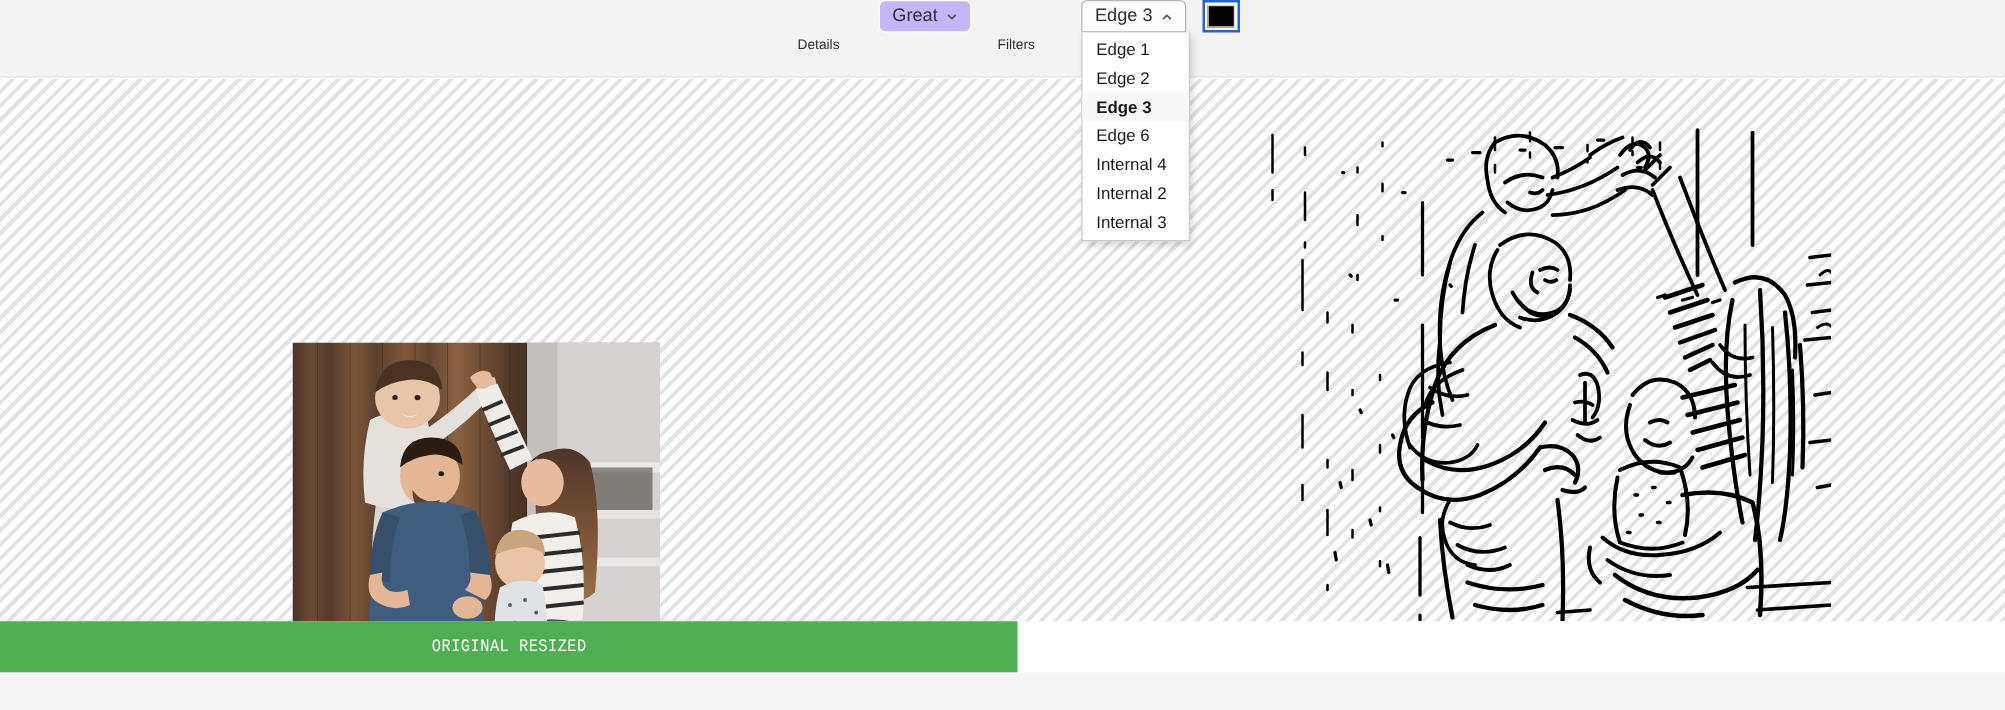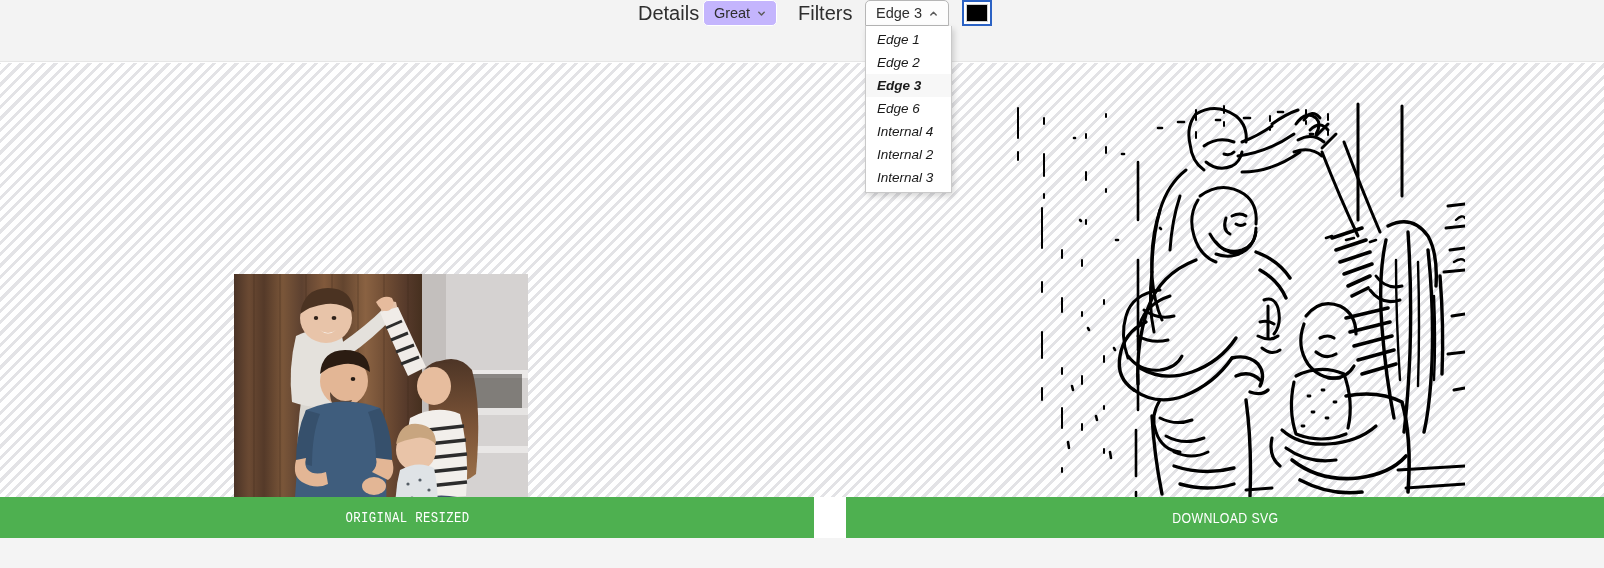--- a/index.html
+++ b/index.html
@@ -29,24 +29,25 @@
     position: absolute;
     left: 0; top: 0;
     height: 26px;
     display: flex;
     align-items: center;
     gap: 0px;
     width: 1604px;
     padding-top: 0px;
   }
   .tb-label {
-    font-size: 20px;
+    font-size: 11px;
     color: #2f2f2f;
     line-height: 26px;
     white-space: nowrap;
+    margin-top: 23px;
   }
   .tb-label.details { position: absolute; left: 638px; top: 0px; }
   .tb-label.filters { position: absolute; left: 798px; top: 0px; }
 
   .pill {
     position: absolute;
     height: 26px;
     box-sizing: border-box;
     background: #c4b5fd;
     border-radius: 5px;
@@ -115,21 +116,20 @@
   }
   .menu-item {
     height: 23px;
     line-height: 23px;
     padding: 0 0 0 11px;
     font-size: 13.5px;
     color: #1a1a1a;
     white-space: nowrap;
     cursor: pointer;
     user-select: none;
-    font-style: italic;
   }
   .menu-item.selected {
     font-weight: bold;
     background: #f7f7f7;
   }
 
   
   .canvas {
     position: absolute;
     left: 0;
@@ -611,17 +611,14 @@
         </g>
       </g>
     </svg>
   </div>
 </div>
 
 <div class="bottombar">
   <div class="greenbtn left">
     <span>ORIGINAL RESIZED</span>
   </div>
-  <div class="greenbtn right">
-    <span>DOWNLOAD SVG</span>
-  </div>
 </div>
 <div class="footer-strip"></div>
 
 </body></html>

